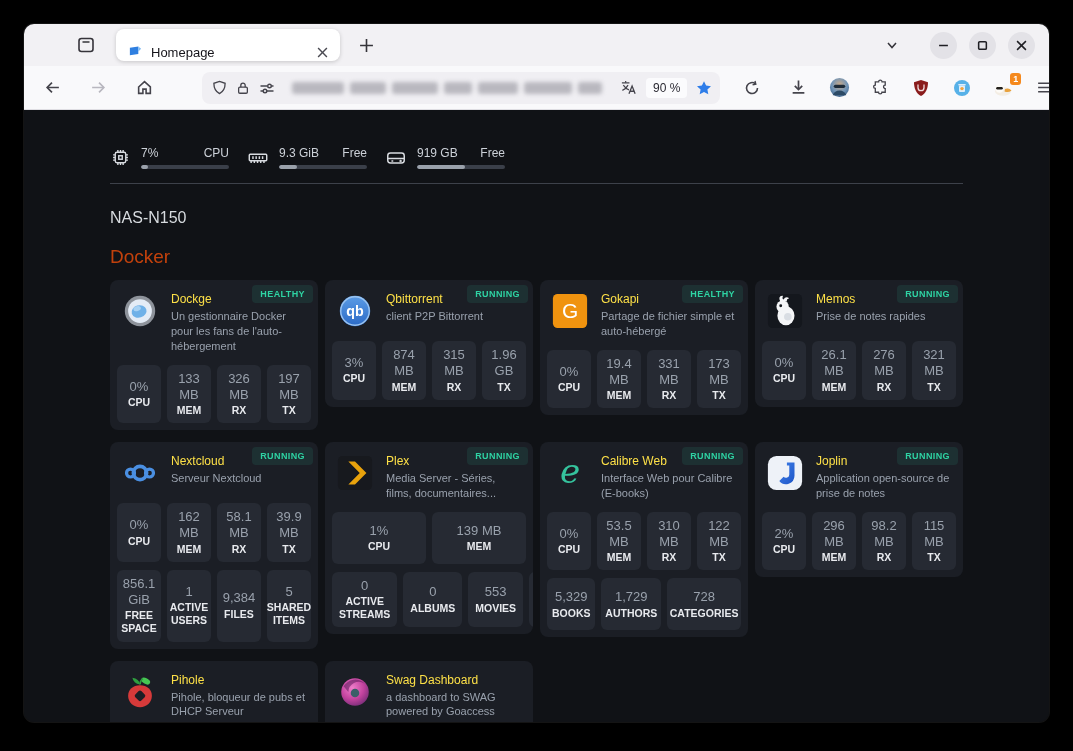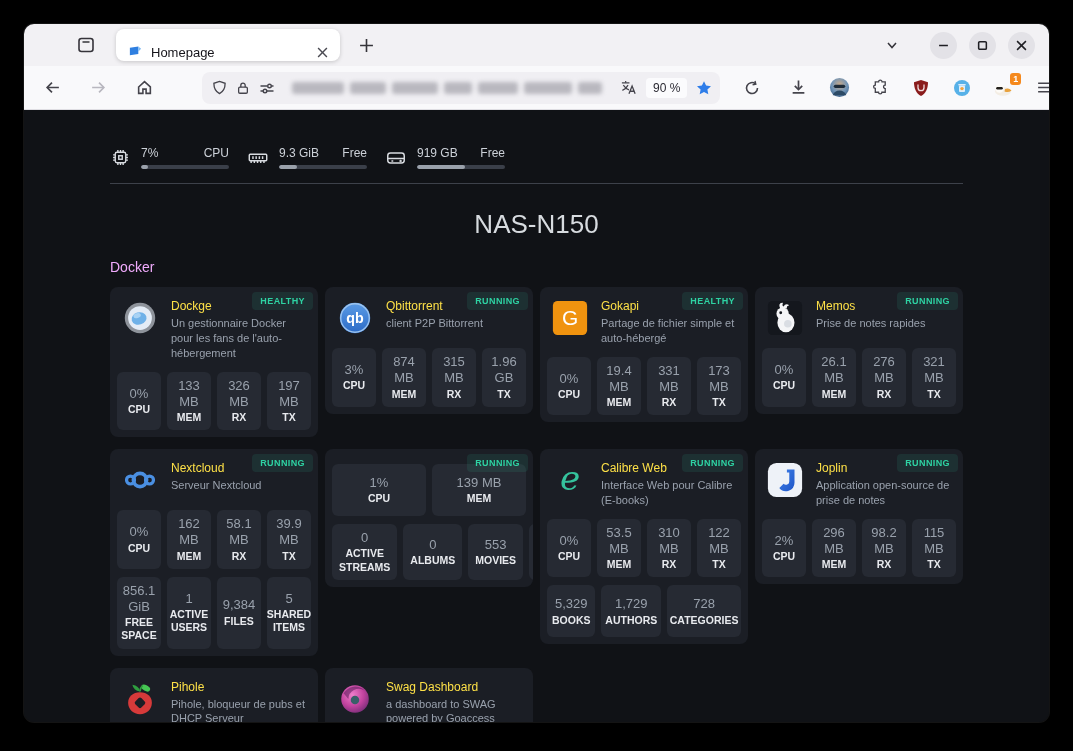--- a/index.html
+++ b/index.html
@@ -53,22 +53,22 @@
   .resources { display:flex; align-items:center; gap:18px; }
   .res { display:flex; align-items:center; gap:10px; }
   .res svg { color:#d8dbe0; flex:none; }
   .res-body { width:88px; }
   .res-line { display:flex; justify-content:space-between; font-size:12px; color:#ccd1d8; }
   .res-bar { margin-top:5px; height:4px; border-radius:2px; background:#3a3f49; overflow:hidden; }
   .res-fill { height:100%; border-radius:2px; background:#9aa1ab; }
 
   .divider { margin-top:14px; border:0; border-top:1px solid #3d414a; }
 
-  .host-heading { margin-top:25px; font-size:26px; font-weight:400; color:#d7dbdf;text-align:center; }
-  .group-heading { margin-top:19px; font-size:14px; font-weight:400; color:#f0abfc; }
+  .host-heading { margin-top:25px; font-size:16px; font-weight:400; color:#d7dbdf; }
+  .group-heading { margin-top:19px; font-size:19px; font-weight:400; color:#c2410c; }
 
   .grid { margin-top:12px; display:grid; grid-template-columns:repeat(4,1fr);
           gap:12px 7px; align-items:start; }
 
   .card { background:#1b1e25; border-radius:8px; padding:7px; position:relative;
           overflow:hidden; cursor:pointer; }
   .badge { position:absolute; top:5px; right:5px; background:rgba(45,212,163,.10);
            color:#2ed3a3; font-size:9px; font-weight:700; letter-spacing:.4px;
            padding:4px 8px; border-radius:4px; }
   .card-head { display:flex; gap:12px; padding:5px 4px 3px; }
@@ -575,20 +575,32 @@
               <div class="stat">
                 <div class="stat-value">5</div>
                 <div class="stat-label">SHARED
 ITEMS</div>
               </div>
             </div>
           </div>
   </div>
         <div class="card">
     <span class="badge">RUNNING</span>
+    <div class="card-head">
+      <span class="svc-icon">
+              <svg width="38" height="38" viewBox="0 0 40 40">
+                <rect x="2" y="2" width="36" height="36" rx="5" fill="#17191e"></rect>
+                <polygon points="13,8 20,8 32,20 20,32 13,32 25,20" fill="#e8a20c"></polygon>
+              </svg>
+            </span>
+      <div class="svc-texts">
+        <div class="svc-name">Plex</div>
+        <div class="svc-desc">Media Server - Séries, films, documentaires...</div>
+      </div>
+    </div>
     <div>
             <div class="stat-row">
               <div class="stat">
                 <div class="stat-value">1%</div>
                 <div class="stat-label">CPU</div>
               </div>
               <div class="stat">
                 <div class="stat-value">139 MB</div>
                 <div class="stat-label">MEM</div>
               </div>

